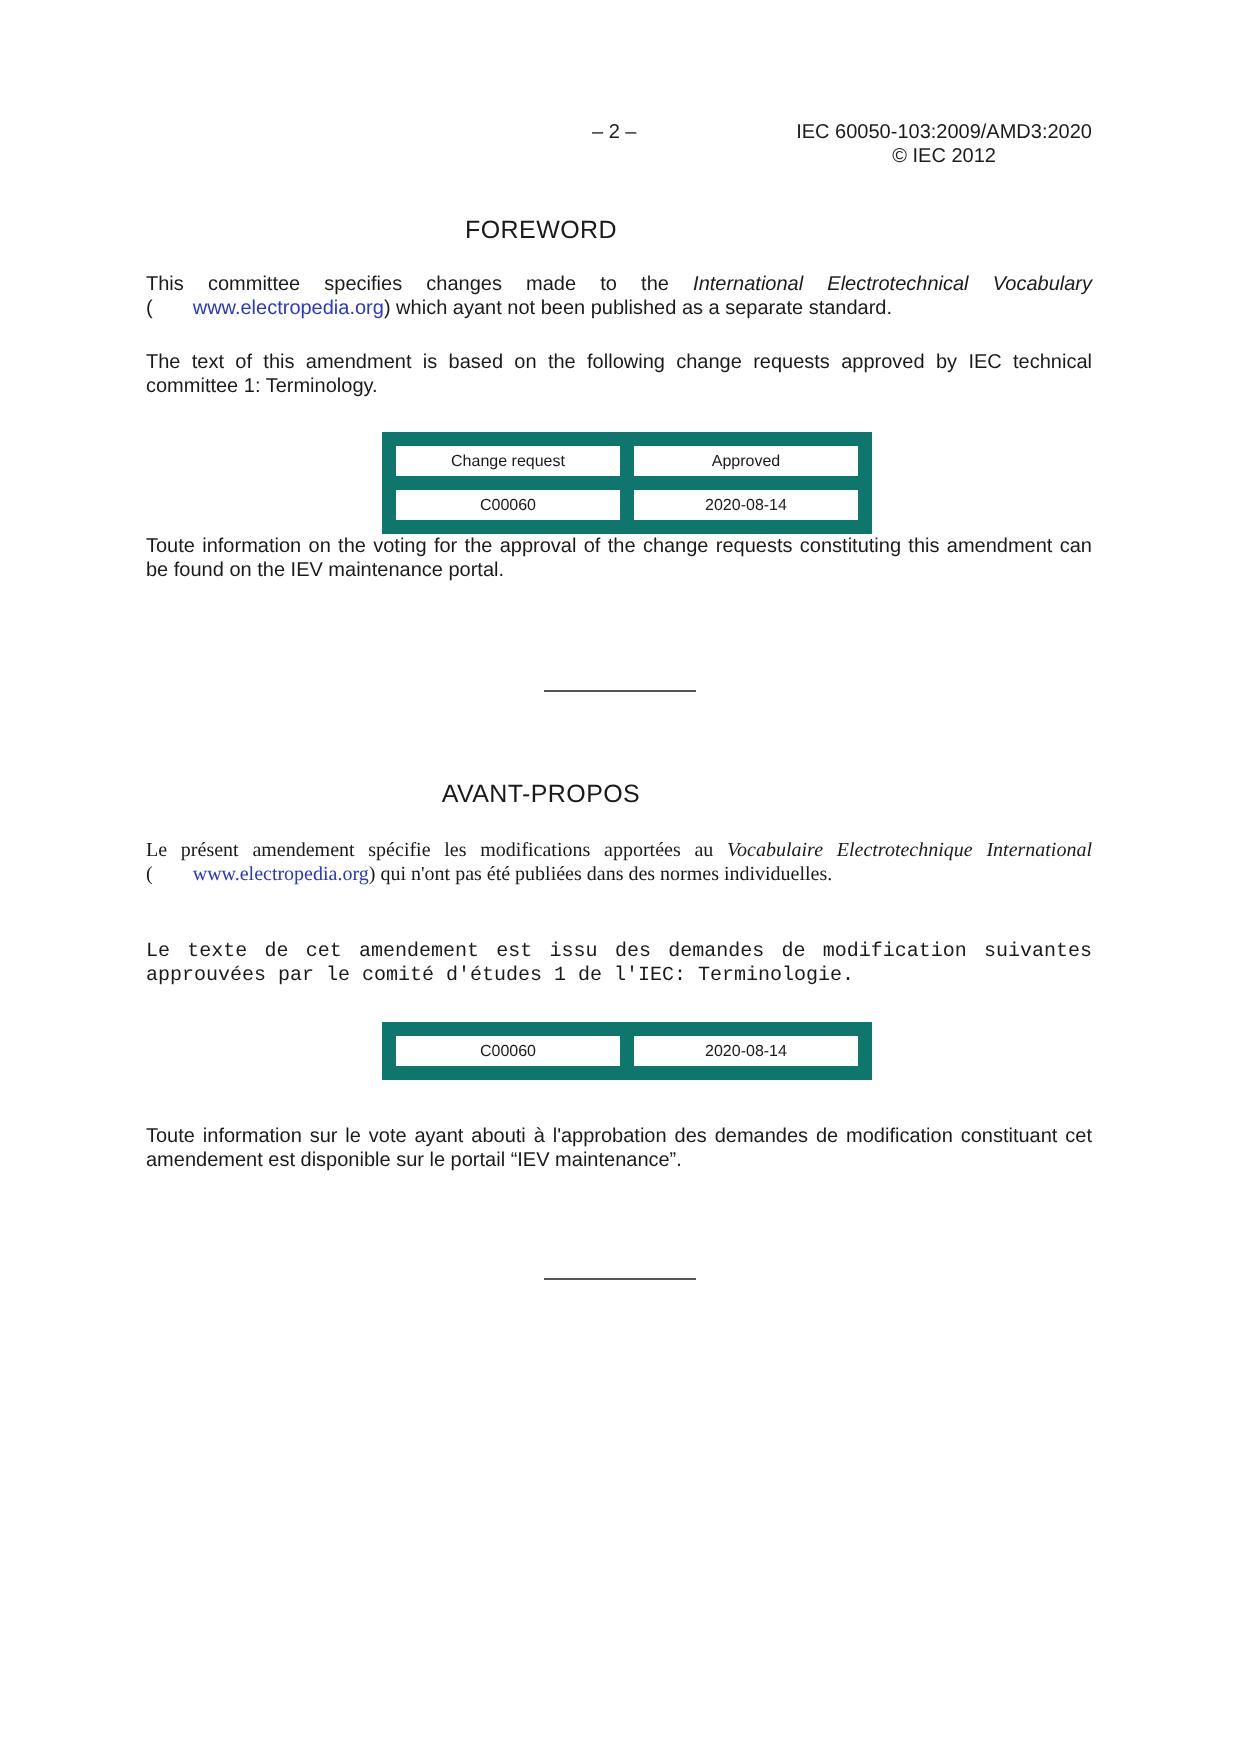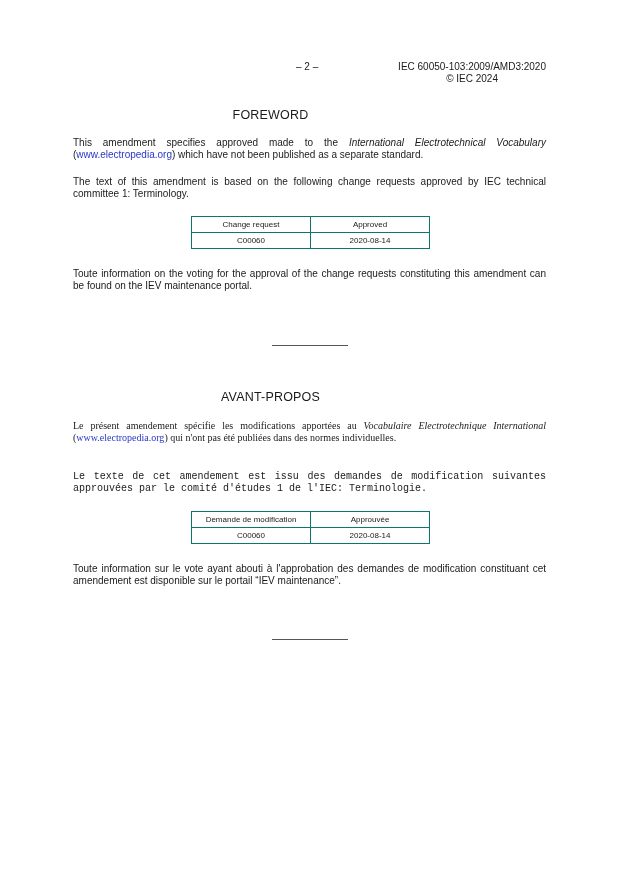--- a/index.html
+++ b/index.html
@@ -10,44 +10,44 @@
     .abs { position: absolute; }
     .hdr { font-size: 10px; line-height: 12px; }
     .pagenum { left: 296px; top: 61px; }
     .docref { right: 74px; top: 61px; text-align: center; }
     .heading { left: 0; width: 541px; text-align: center; font-size: 12.5px; letter-spacing: 0.2px; }
     .para {
       left: 73px; width: 473px; font-size: 10px; line-height: 12px;
       text-align: justify; text-align-last: left;
     }
     .para i { font-style: italic; }
-    .link { color: #2a36c8; }
+    .link { color: #2a36c8; margin-left: 20px; }
     table.cr {
       position: absolute; border-collapse: collapse; font-size: 8px;
       table-layout: fixed;
     }
     table.cr td, table.cr th {
-      border: 1px solid #0f766e; text-align: center; height: 15px; padding: 0;
+      border: 7px solid #0f766e; text-align: center; height: 15px; padding: 0;
       font-weight: normal; line-height: 15px;
     }
     .sep { position: absolute; left: 272px; width: 76px; height: 0; border-top: 1px solid #555; }
   </style>
 </head>
 <body>
 
 <div class="abs hdr pagenum">– 2 –</div>
 <div class="abs hdr docref">
   <div>IEC 60050-103:2009/AMD3:2020</div>
-  <div>© IEC 2024</div>
+  <div>© IEC 2012</div>
 </div>
 
 <div class="abs heading" style="top:108px;">FOREWORD</div>
 
 <div class="abs para" style="top:137px;">
-  <span>This amendment specifies approved made to the </span><i>International Electrotechnical Vocabulary</i><span> (</span><a class="link">www.electropedia.org</a><span>) which have not been published as a separate standard.</span>
+  <span>This committee specifies changes made to the </span><i>International Electrotechnical Vocabulary</i><span> (</span><a class="link">www.electropedia.org</a><span>) which ayant not been published as a separate standard.</span>
 </div>
 
 <div class="abs para" style="top:176px;">The text of this amendment is based on the following change requests approved by IEC technical committee 1: Terminology.</div>
 
 <table class="cr" style="left:191px; top:216px; width:238px;">
   <colgroup>
       <col style="width:119px">
       <col style="width:119px">
     </colgroup>
   <tbody>
@@ -73,24 +73,20 @@
 </div>
 
 <div class="abs para" style="top:471px;font-family:Liberation Mono, monospace;">Le texte de cet amendement est issu des demandes de modification suivantes approuvées par le comité d'études 1 de l'IEC: Terminologie.</div>
 
 <table class="cr" style="left:191px; top:511px; width:238px;">
   <colgroup>
       <col style="width:119px">
       <col style="width:119px">
     </colgroup>
   <tbody>
-      <tr>
-    <th>Demande de modification</th>
-    <th>Approuvée</th>
-  </tr>
   <tr>
     <td>C00060</td>
     <td>2020-08-14</td>
   </tr>
 </tbody>
   </table>
 
 <div class="abs para" style="top:563px;">Toute information sur le vote ayant abouti à l'approbation des demandes de modification constituant cet amendement est disponible sur le portail “IEV maintenance”.</div>
 
 <div class="sep" style="top:639px;"></div>

